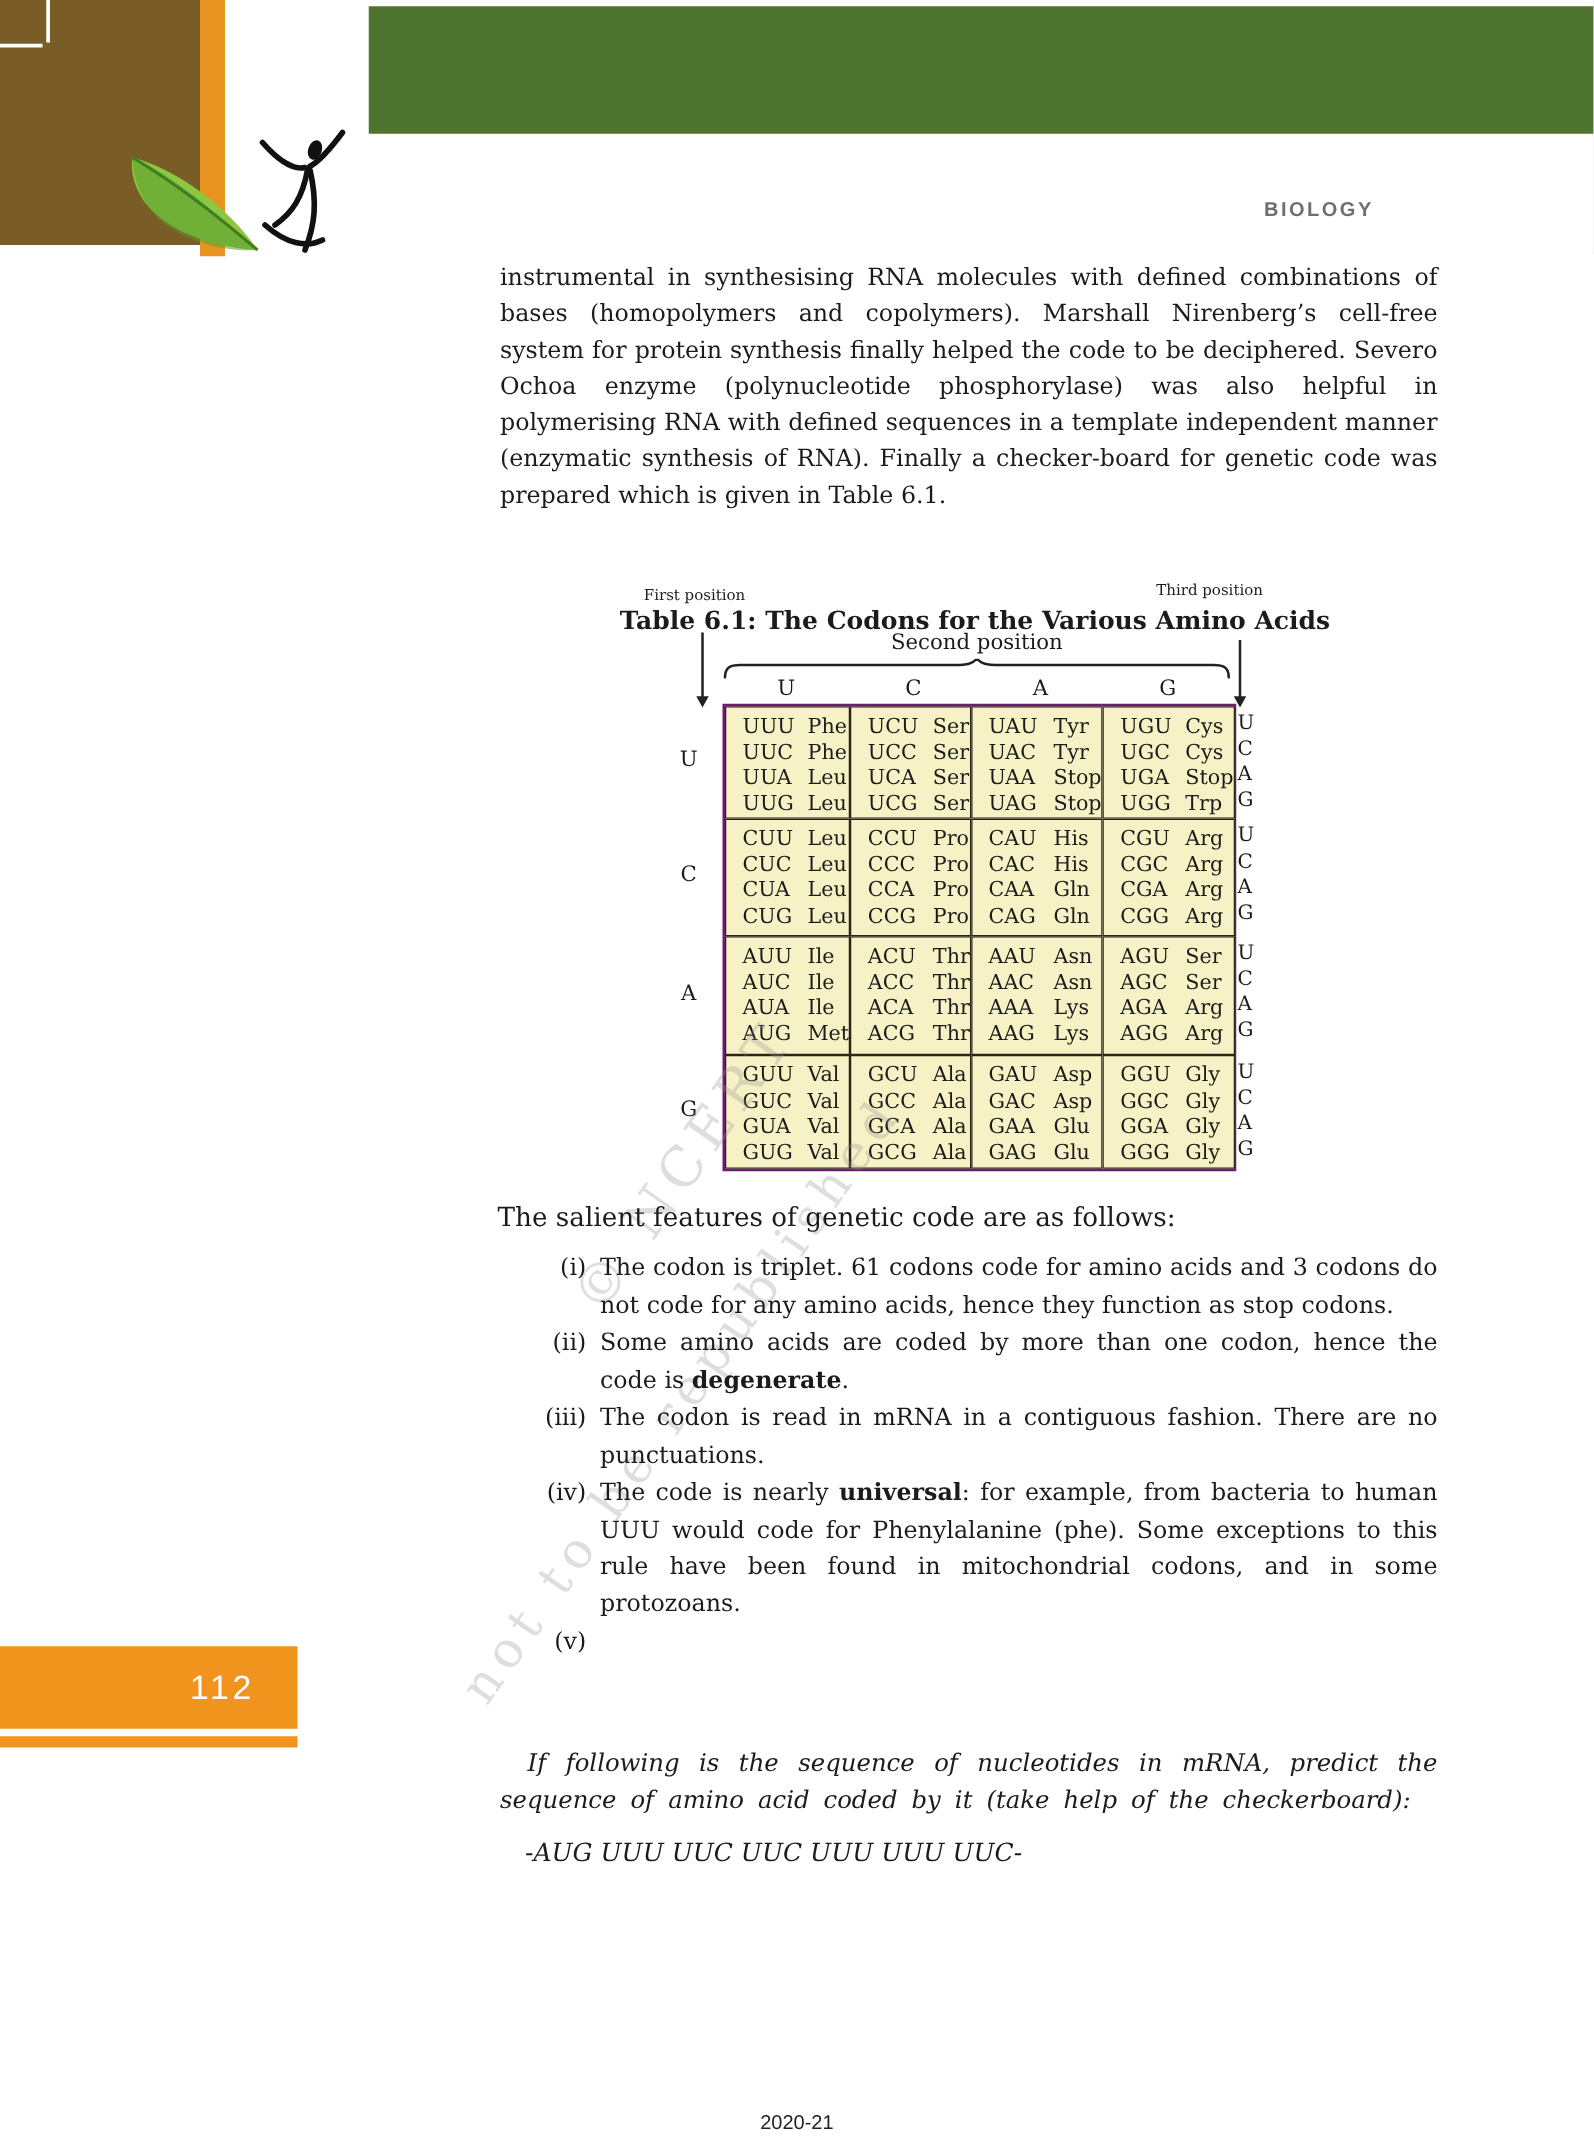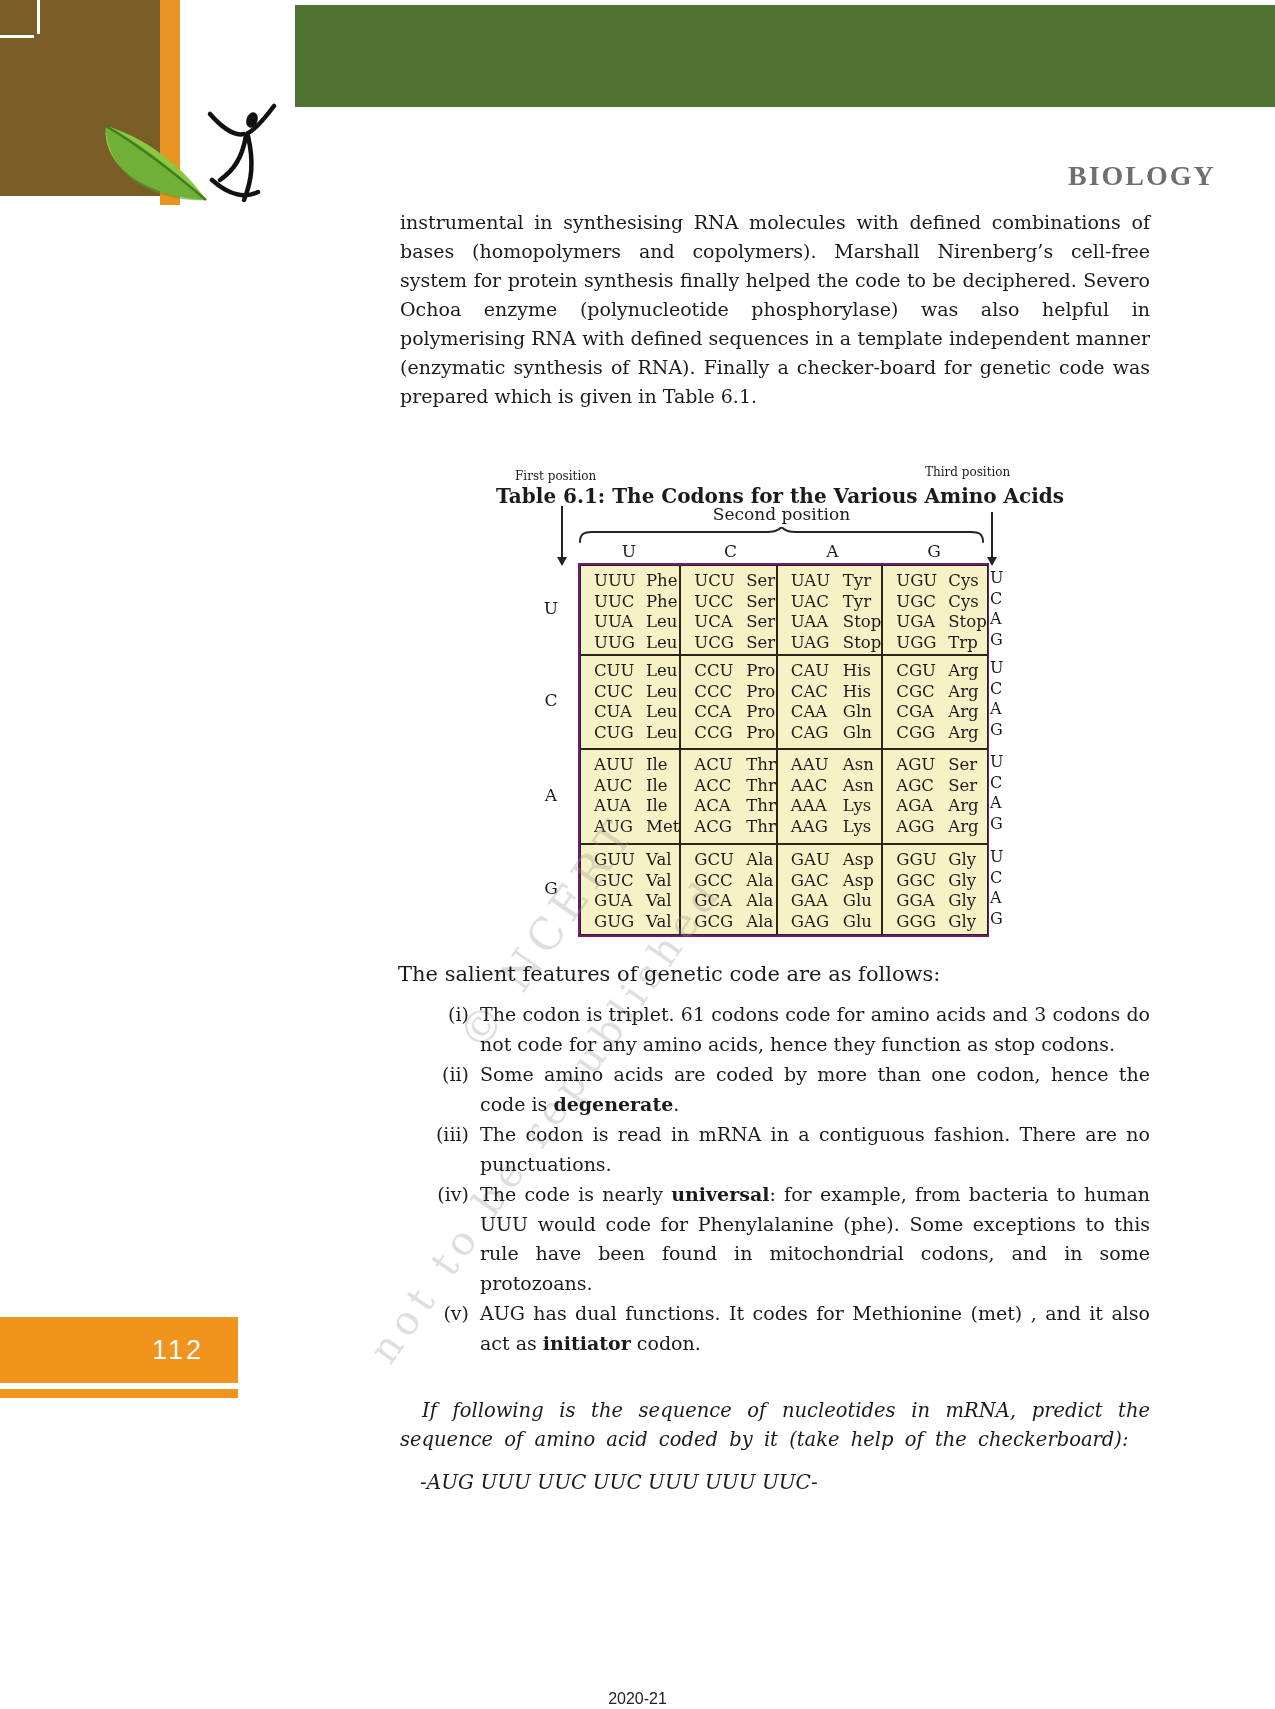--- a/index.html
+++ b/index.html
@@ -7,22 +7,22 @@
         font-family:"DejaVu Serif", serif;color:#1b1b1b;}
 
   
   .brown-block{position:absolute;left:0;top:0;width:160px;height:196px;background:#7a5c26;}
   .corner-mark-v{position:absolute;left:37px;top:0;width:3px;height:34px;background:#ffffff;}
   .corner-mark-h{position:absolute;left:0;top:35px;width:34px;height:3px;background:#ffffff;}
   .orange-stripe{position:absolute;left:160px;top:0;width:20px;height:205px;background:#e89420;}
   .green-banner{position:absolute;left:295px;top:5px;width:980px;height:102px;background:#4e7430;}
   .leaf{position:absolute;left:88px;top:118px;width:140px;height:95px;}
   .figure{position:absolute;left:196px;top:100px;width:90px;height:112px;}
-  .brand{position:absolute;left:1068px;top:160px;width:110px;text-align:right;
-         font-family:Liberation Serif, serif;font-weight:bold;font-size:28px;
+  .brand{position:absolute;left:989px;top:160px;width:110px;text-align:right;
+         font-family:Liberation Sans, sans-serif;font-weight:bold;font-size:16px;
          letter-spacing:2px;color:#6f6f6f;}
 
   
   .intro{position:absolute;left:400px;top:208px;width:750px;font-size:19px;line-height:29px;
          text-align:justify;}
   .table-title{position:absolute;left:405px;top:437px;width:750px;text-align:center;
                font-weight:bold;font-size:20px;margin-top:47px;}
 
   
   .pos-label{position:absolute;font-size:12px;line-height:21px;text-align:left;}
@@ -467,21 +467,20 @@
     <div class="feature-item">
       <span class="marker">(iii)</span>
       <span class="itext"><span>The codon is read in mRNA in a contiguous fashion. There are no punctuations.</span><b></b><span></span></span>
     </div>
     <div class="feature-item">
       <span class="marker">(iv)</span>
       <span class="itext"><span>The code is nearly </span><b>universal</b><span>: for example, from bacteria to human UUU would code for Phenylalanine (phe). Some exceptions to this rule have been found in mitochondrial codons, and in some protozoans.</span></span>
     </div>
     <div class="feature-item">
       <span class="marker">(v)</span>
-      <span class="itext"><span>AUG has dual functions. It codes for Methionine (met) , and it also act as </span><b>initiator</b><span> codon.</span></span>
     </div>
   </div>
 
   <div class="mrna-q">If following is the sequence of nucleotides in mRNA, predict the sequence of amino acid coded by it (take help of the checkerboard):</div>
   <div class="seq">-AUG UUU UUC UUC UUU UUU UUC-</div>
 
   <div class="pg-badge">
     <span>112</span>
   </div>
   <div class="pg-stripe"></div>

